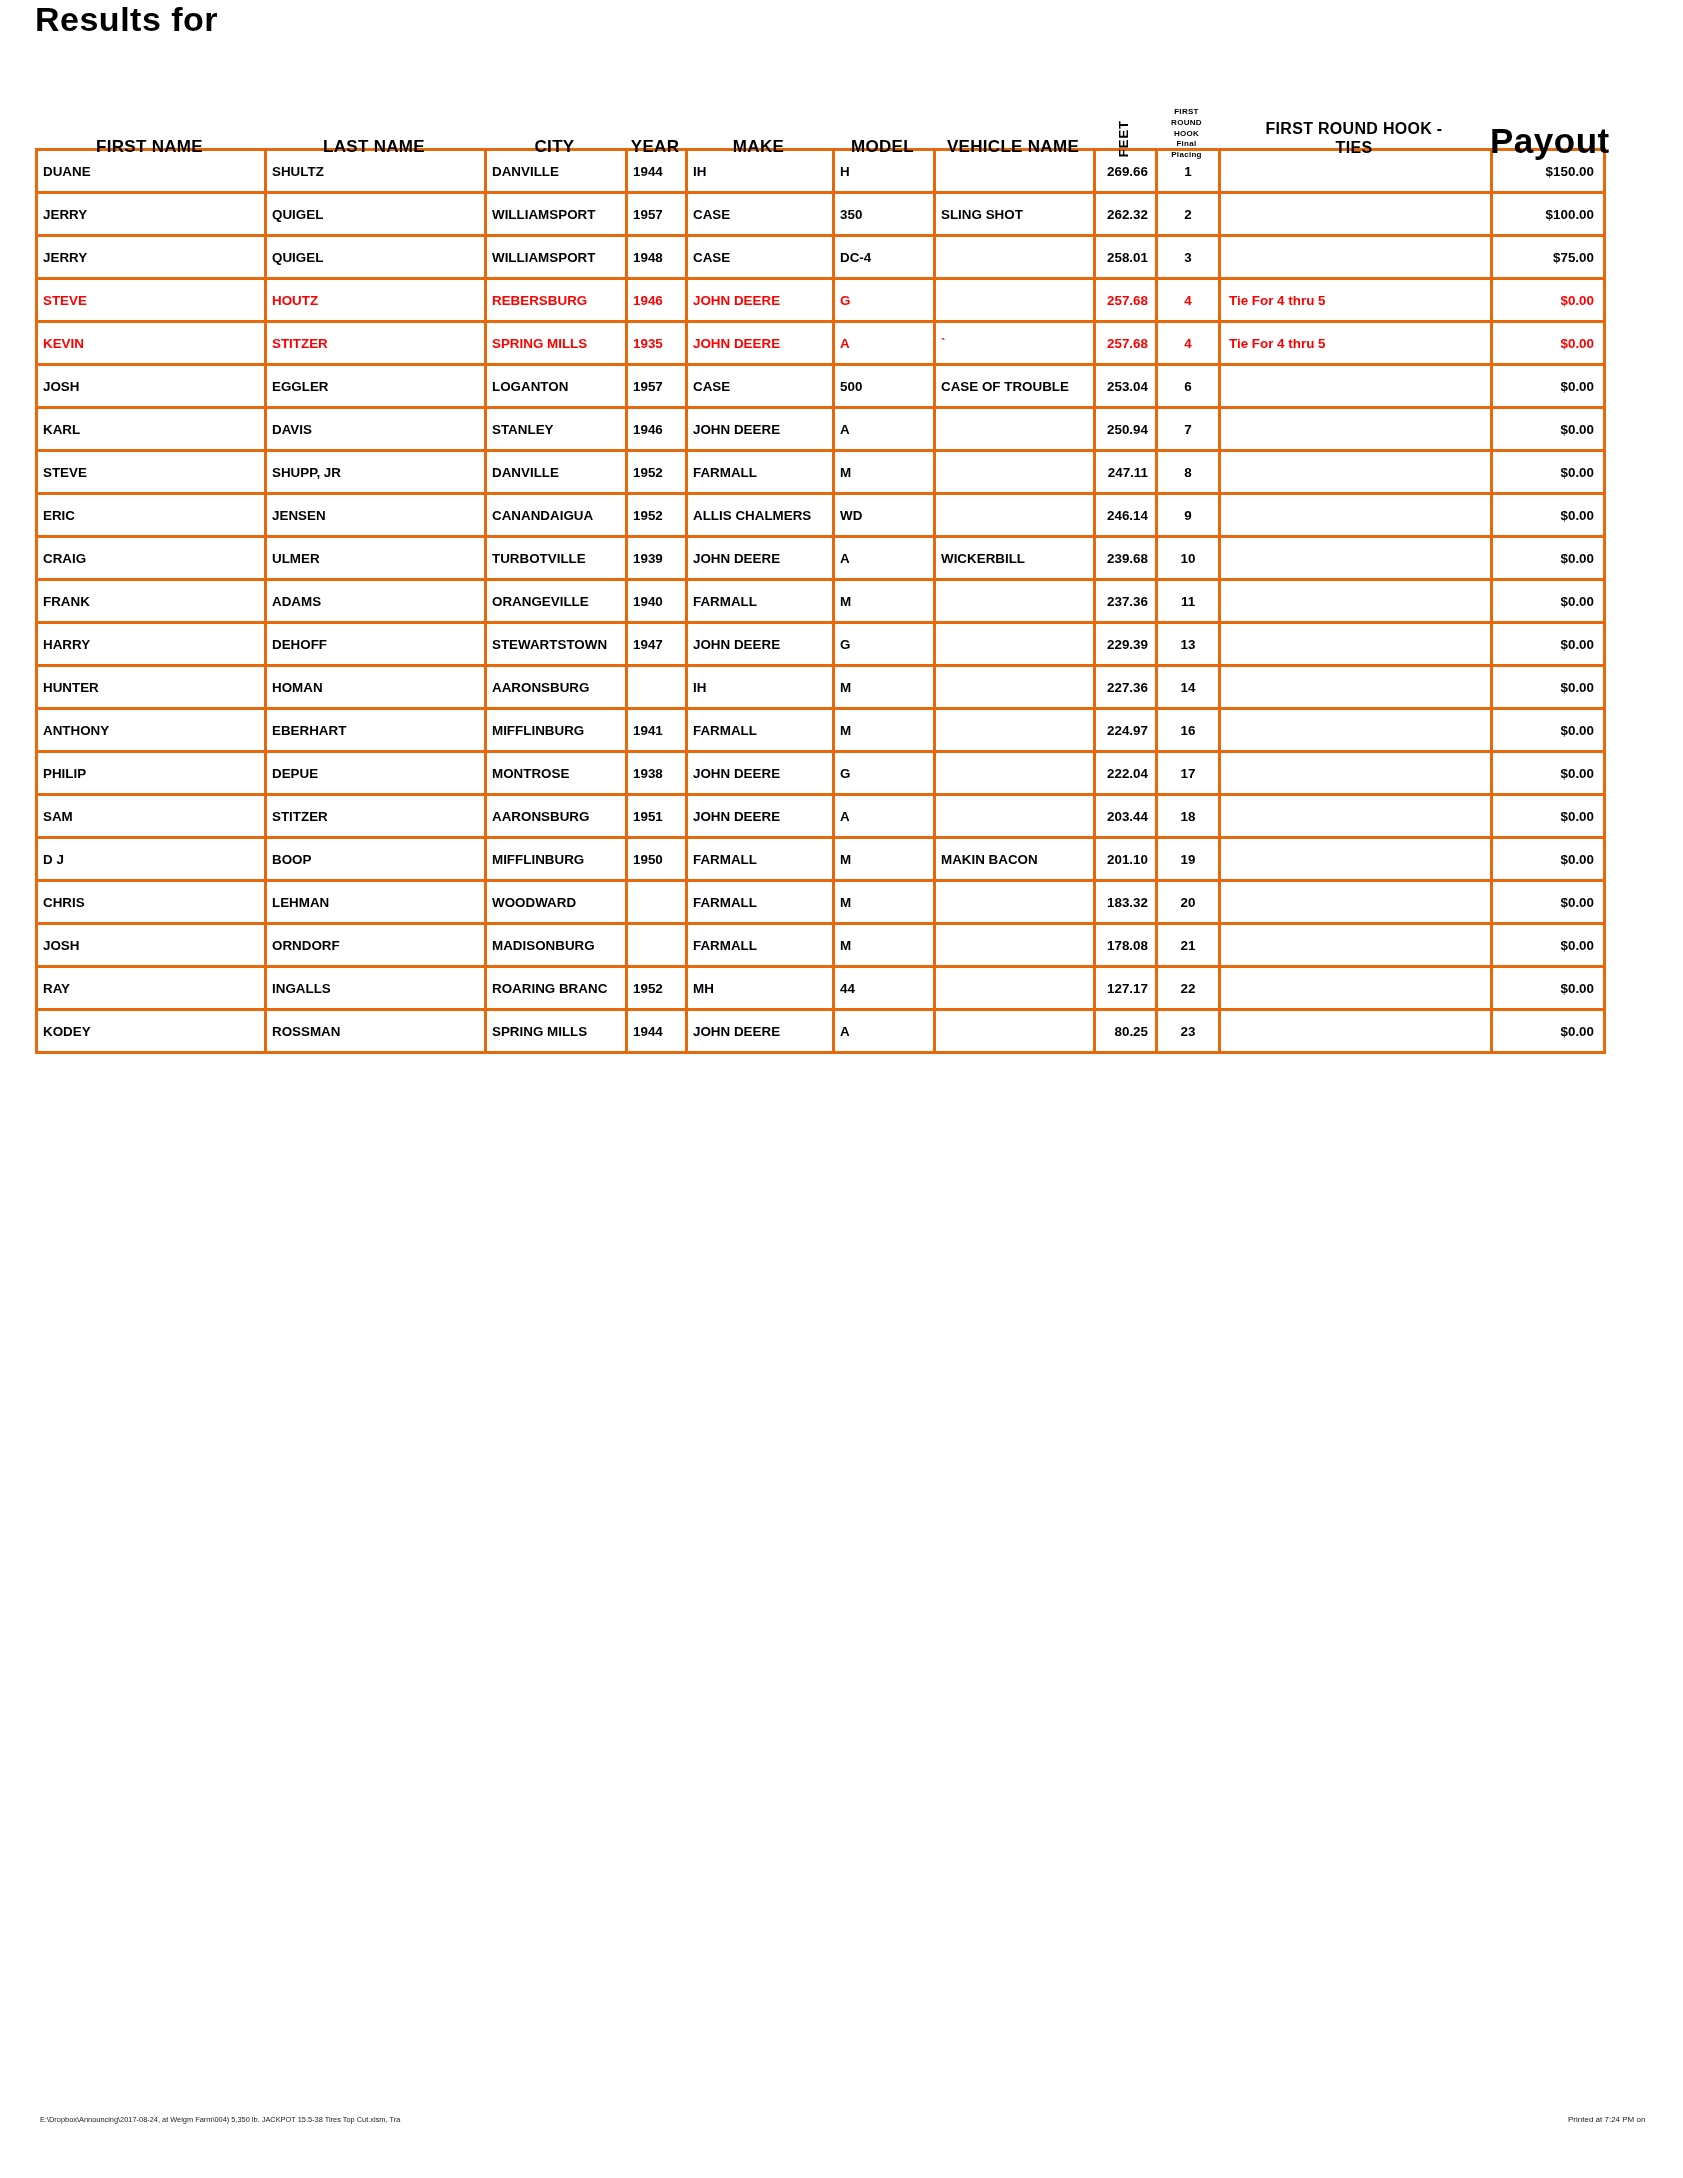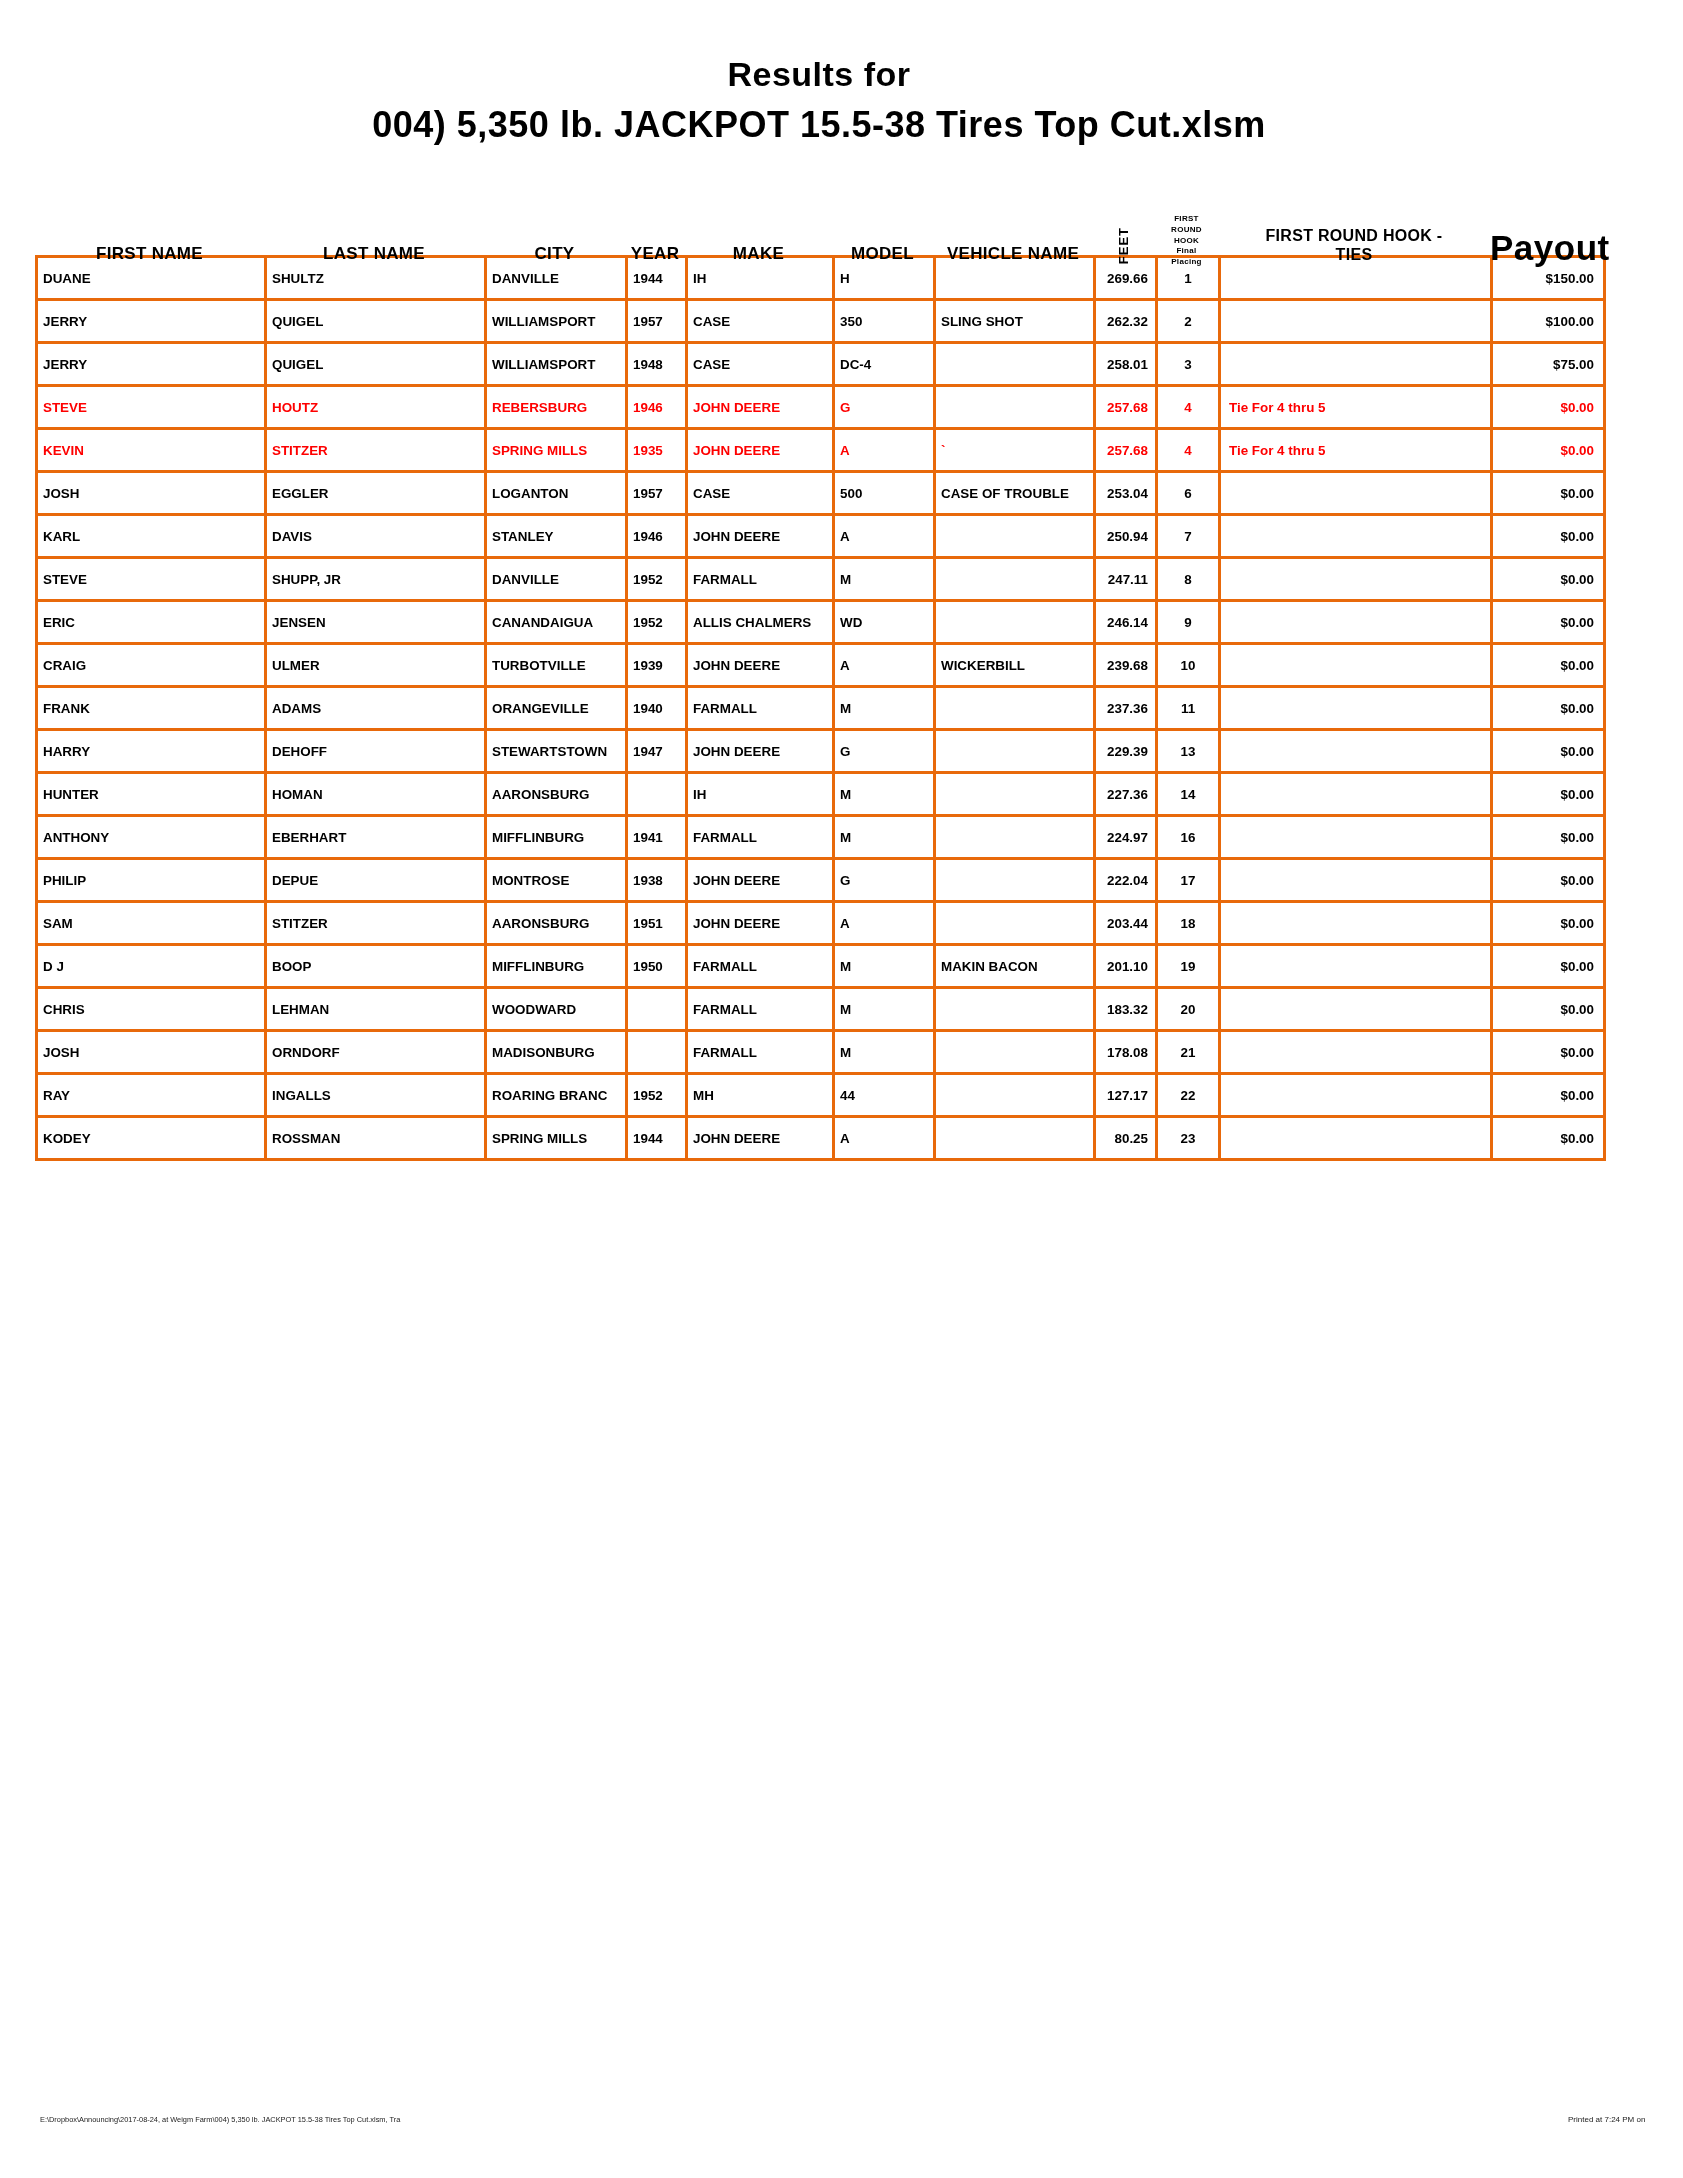--- a/index.html
+++ b/index.html
@@ -7,21 +7,21 @@
     --hl:#FE0000;
     --ink:#000000;
   }
   html,body{margin:0;padding:0;}
   body{
     width:1683px;height:2178px;background:#ffffff;position:relative;
     font-family:"Liberation Sans",sans-serif;color:var(--ink);
     overflow:hidden;
   }
   .sheet{position:absolute;left:35px;top:0;width:1568px;}
-  .title1{margin-top:55px;text-align:center;font-size:34px;font-weight:bold;letter-spacing:0.5px;}
+  .title1{text-align:left;font-size:34px;font-weight:bold;letter-spacing:0.5px;}
   .title2{margin-top:10px;text-align:center;font-size:36px;font-weight:bold;letter-spacing:0.5px;}
 
   .colheads{
     display:grid;
     grid-template-columns:229px 220px 141px 60px 147px 101px 160px 62px 63px 272px 113px;
     align-items:end;
     margin-top:28px;
     height:81px;
   }
   .colheads .h{
@@ -53,21 +53,20 @@
 
   .footer-left{position:absolute;left:40px;top:2115px;font-size:7.4px;color:#222;}
   .footer-right{position:absolute;left:1556px;top:2115px;font-size:8px;color:#222;white-space:nowrap;margin-left:12px;}
 </style>
 </head>
 <body>
 
 <div class="sheet">
 
   <div class="title1">Results for</div>
-  <div class="title2">004) 5,350 lb. JACKPOT 15.5-38 Tires Top Cut.xlsm</div>
 
   <div class="colheads">
     <div class="h">FIRST NAME</div>
     <div class="h">LAST NAME</div>
     <div class="h">CITY</div>
     <div class="h">YEAR</div>
     <div class="h">MAKE</div>
     <div class="h">MODEL</div>
     <div class="h">VEHICLE NAME</div>
     <div class="h feet-h">

